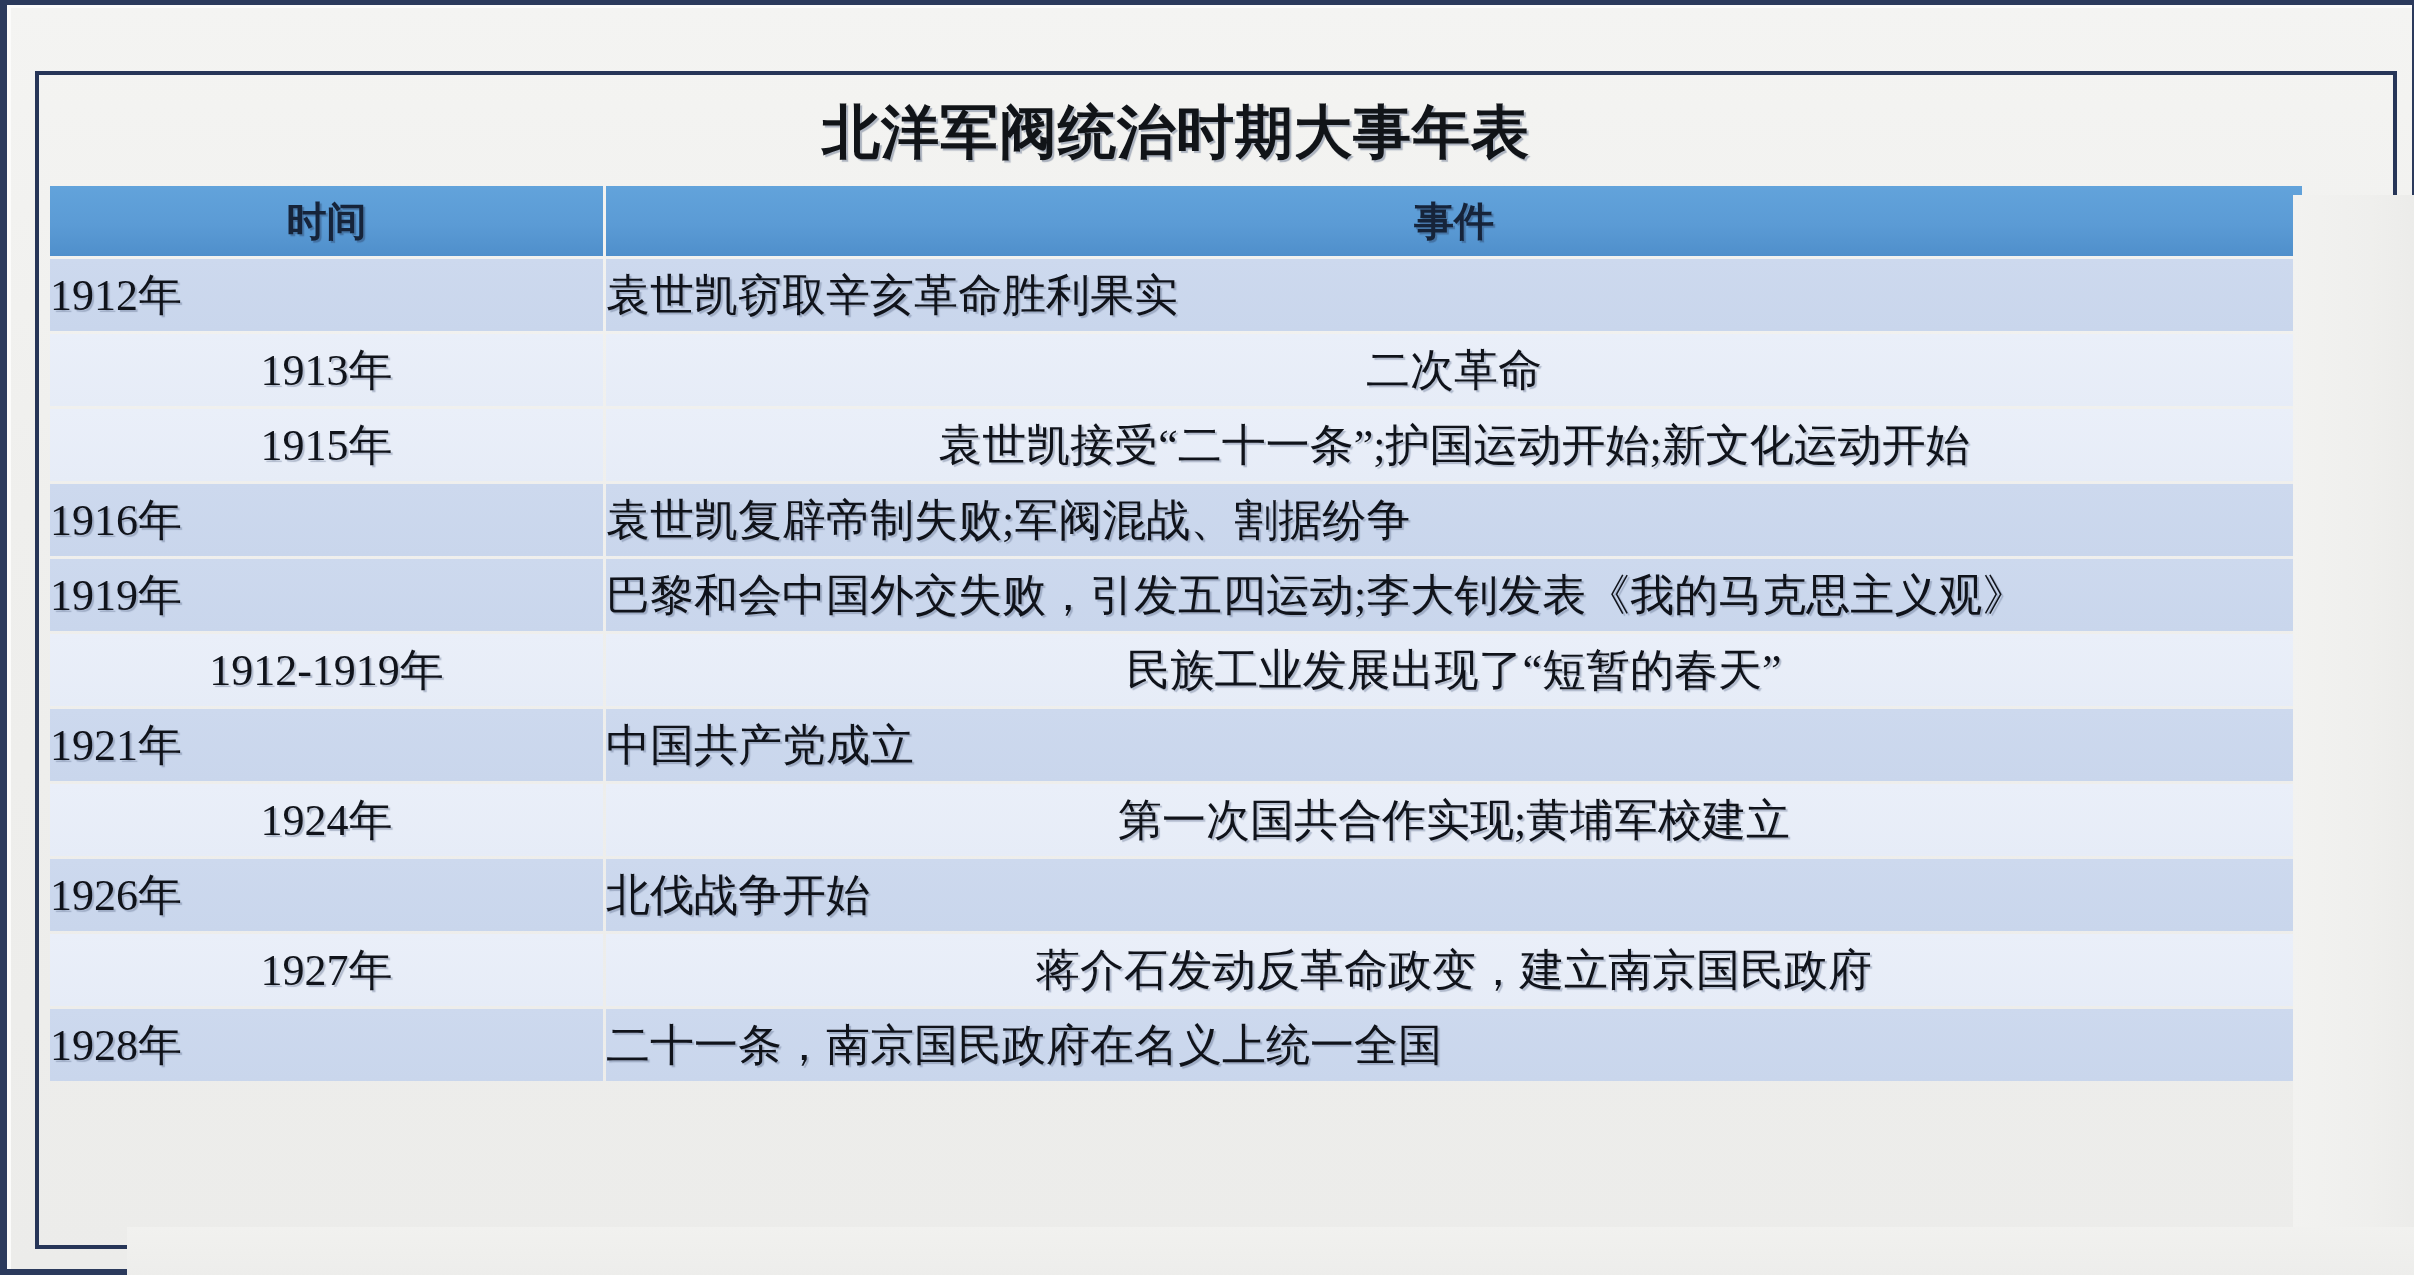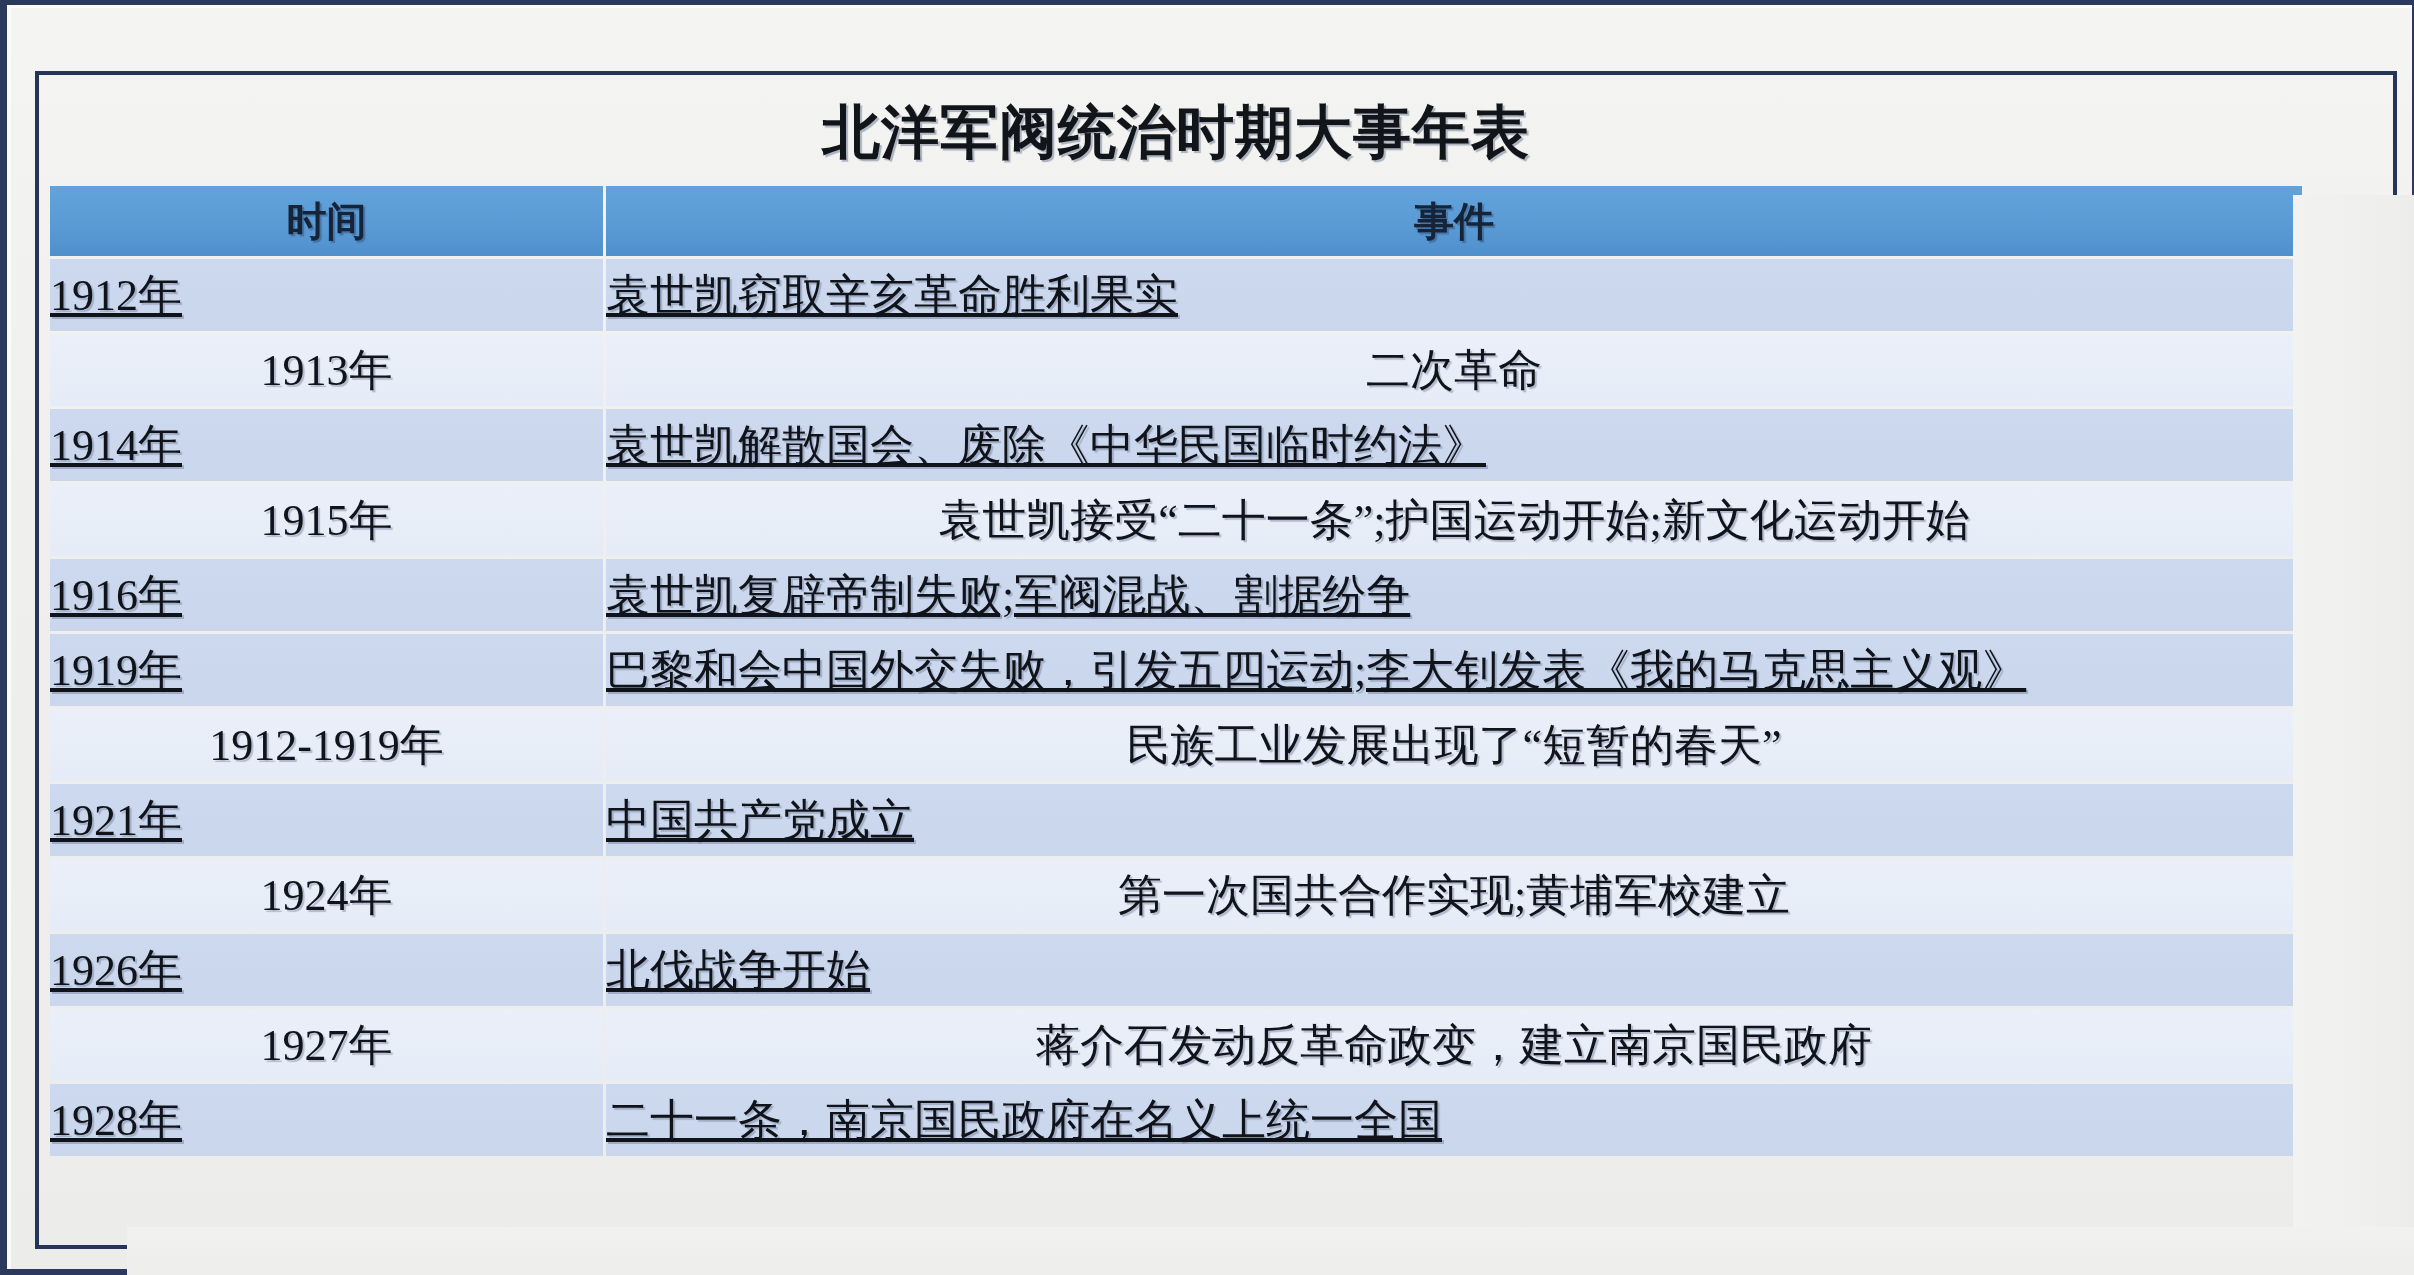--- a/index.html
+++ b/index.html
@@ -106,21 +106,21 @@
     height: 70px;
     background: linear-gradient(180deg,#62a3db 0%,#5b9bd5 55%,#4f8fcb 100%);
     color: #16243a;
     font-size: 40px;
     font-weight: bold;
     text-align: center;
     text-shadow: 2px 2px 1px rgba(40,60,95,.40);
     font-family: Liberation Serif, serif;
   }
 
-  tr.band-a td { background: linear-gradient(180deg,#cdd9ee 0%,#c9d6ec 100%); text-decoration: underline; }
+  tr.band-a td { background: linear-gradient(180deg,#cdd9ee 0%,#c9d6ec 100%); }
   tr.band-b td { background: linear-gradient(180deg,#eaeff9 0%,#e6ecf7 100%); text-align: center; }
 
   td.cell {
     height: 72px;
     font-size: 44px;
     color: #10131a;
     text-shadow: 2px 2px 1px rgba(95,110,140,.40);
     white-space: nowrap;
     font-family: "Liberation Serif","DejaVu Serif",serif;
   }
@@ -151,24 +151,20 @@
       </thead>
       <tbody id="tbody">
           <tr class="band-a">
             <td class="cell time">1912年</td>
             <td class="cell event">袁世凯窃取辛亥革命胜利果实</td>
           </tr>
           <tr class="band-b">
             <td class="cell time">1913年</td>
             <td class="cell event">二次革命</td>
           </tr>
-          <tr class="band-a">
-            <td class="cell time">1914年</td>
-            <td class="cell event">袁世凯解散国会、废除《中华民国临时约法》</td>
-          </tr>
           <tr class="band-b">
             <td class="cell time">1915年</td>
             <td class="cell event">袁世凯接受“二十一条”;护国运动开始;新文化运动开始</td>
           </tr>
           <tr class="band-a">
             <td class="cell time">1916年</td>
             <td class="cell event">袁世凯复辟帝制失败;军阀混战、割据纷争</td>
           </tr>
           <tr class="band-a">
             <td class="cell time">1919年</td>

